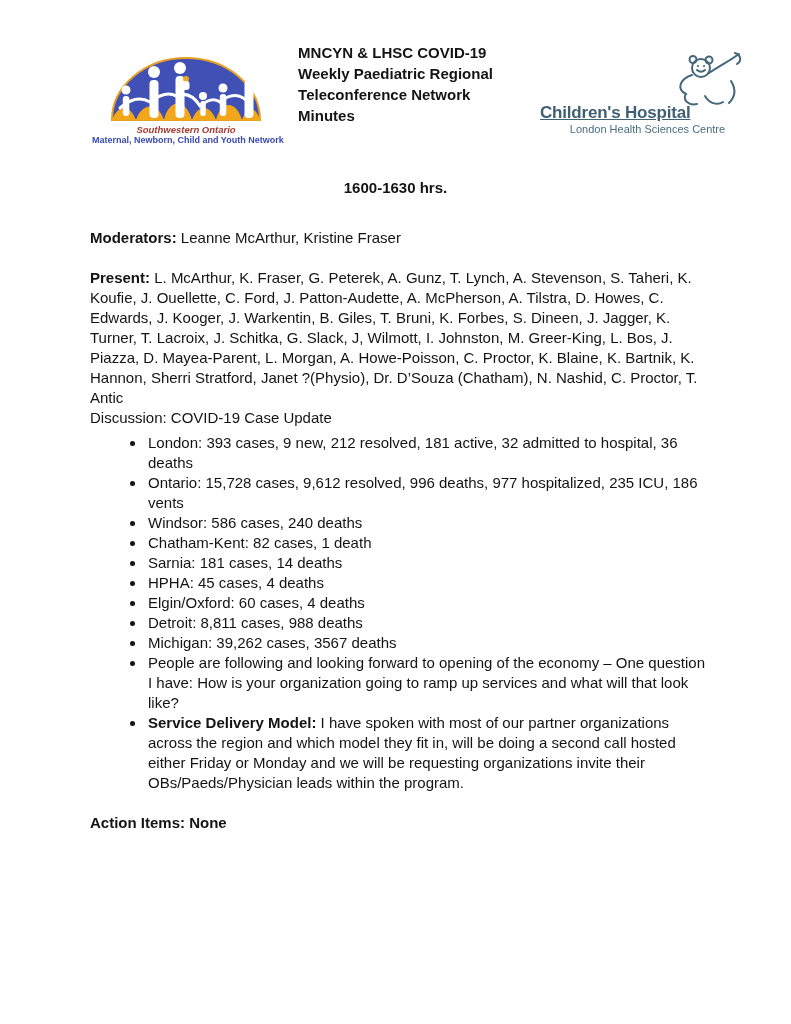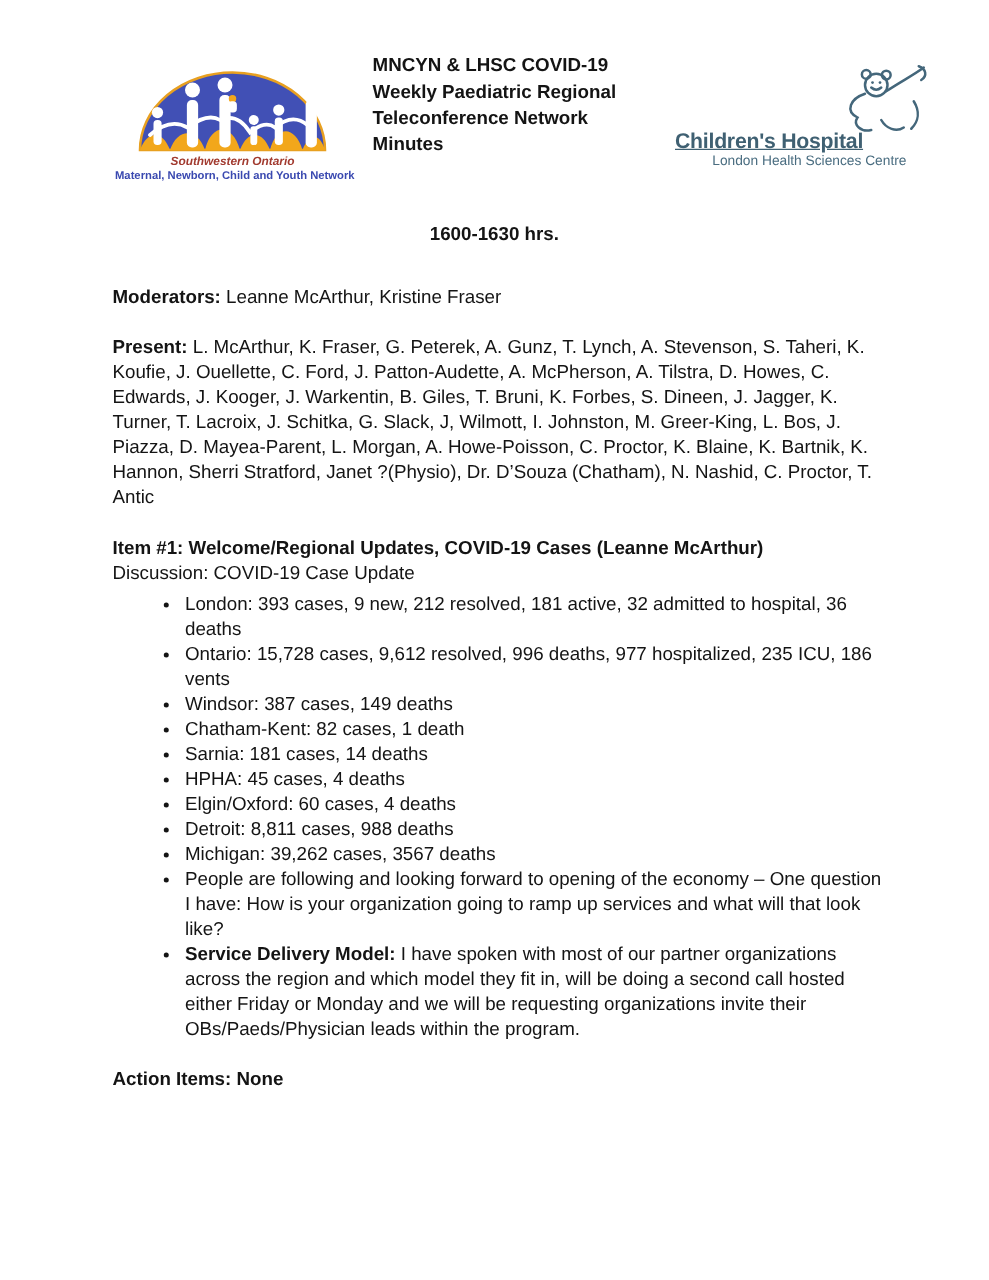--- a/index.html
+++ b/index.html
@@ -99,27 +99,26 @@
 <div class="content">
 
   <div class="moderators">
     <span class="b">Moderators:</span><span> Leanne McArthur, Kristine Fraser</span>
   </div>
 
   <div class="present">
     <span class="b">Present:</span><span> L. McArthur, K. Fraser, G. Peterek, A. Gunz, T. Lynch, A. Stevenson, S. Taheri, K. Koufie, J. Ouellette, C. Ford, J. Patton-Audette, A. McPherson, A. Tilstra, D. Howes, C. Edwards, J. Kooger, J. Warkentin, B. Giles, T. Bruni, K. Forbes, S. Dineen, J. Jagger, K. Turner, T. Lacroix, J. Schitka, G. Slack, J, Wilmott, I. Johnston, M. Greer-King, L. Bos, J. Piazza, D. Mayea-Parent, L. Morgan, A. Howe-Poisson, C. Proctor, K. Blaine, K. Bartnik, K. Hannon, Sherri Stratford, Janet ?(Physio), Dr. D’Souza (Chatham), N. Nashid, C. Proctor, T. Antic</span>
   </div>
 
-  <div class="item-heading">Item #1: Welcome/Regional Updates, COVID-19 Cases (Leanne McArthur)</div>
   <div class="item-subheading">Discussion: COVID-19 Case Update</div>
 
   <ul class="bullets">
     <li><span class="b"></span><span>London: 393 cases, 9 new, 212 resolved, 181 active, 32 admitted to hospital, 36 deaths</span></li>
     <li><span class="b"></span><span>Ontario: 15,728 cases, 9,612 resolved, 996 deaths, 977 hospitalized, 235 ICU, 186 vents</span></li>
-    <li><span class="b"></span><span>Windsor: 387 cases, 149 deaths</span></li>
+    <li><span class="b"></span><span>Windsor: 586 cases, 240 deaths</span></li>
     <li><span class="b"></span><span>Chatham-Kent: 82 cases, 1 death</span></li>
     <li><span class="b"></span><span>Sarnia: 181 cases, 14 deaths</span></li>
     <li><span class="b"></span><span>HPHA: 45 cases, 4 deaths</span></li>
     <li><span class="b"></span><span>Elgin/Oxford: 60 cases, 4 deaths</span></li>
     <li><span class="b"></span><span>Detroit: 8,811 cases, 988 deaths</span></li>
     <li><span class="b"></span><span>Michigan: 39,262 cases, 3567 deaths</span></li>
     <li><span class="b"></span><span>People are following and looking forward to opening of the economy – One question I have: How is your organization going to ramp up services and what will that look like?</span></li>
     <li><span class="b">Service Delivery Model:</span><span> I have spoken with most of our partner organizations across the region and which model they fit in, will be doing a second call hosted either Friday or Monday and we will be requesting organizations invite their OBs/Paeds/Physician leads within the program.</span></li>
   </ul>
 

